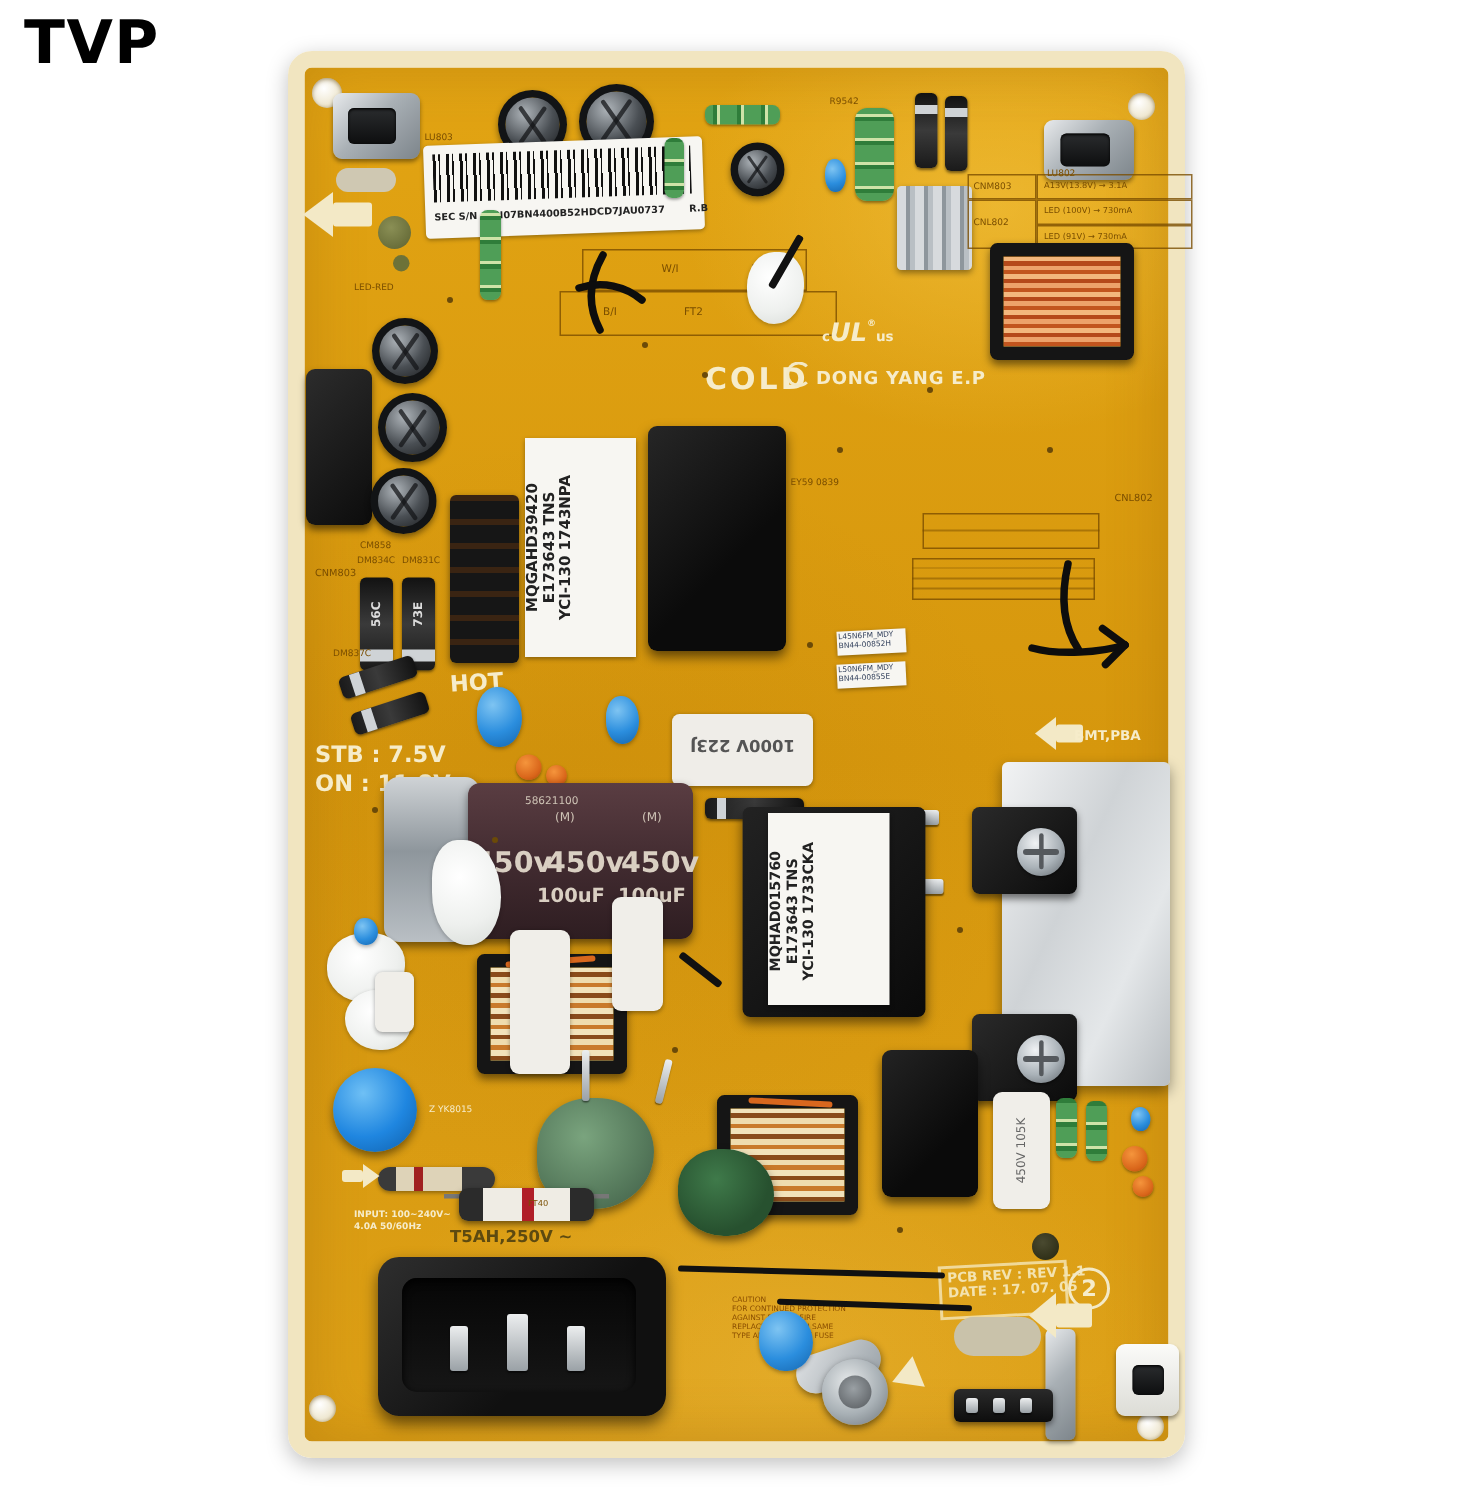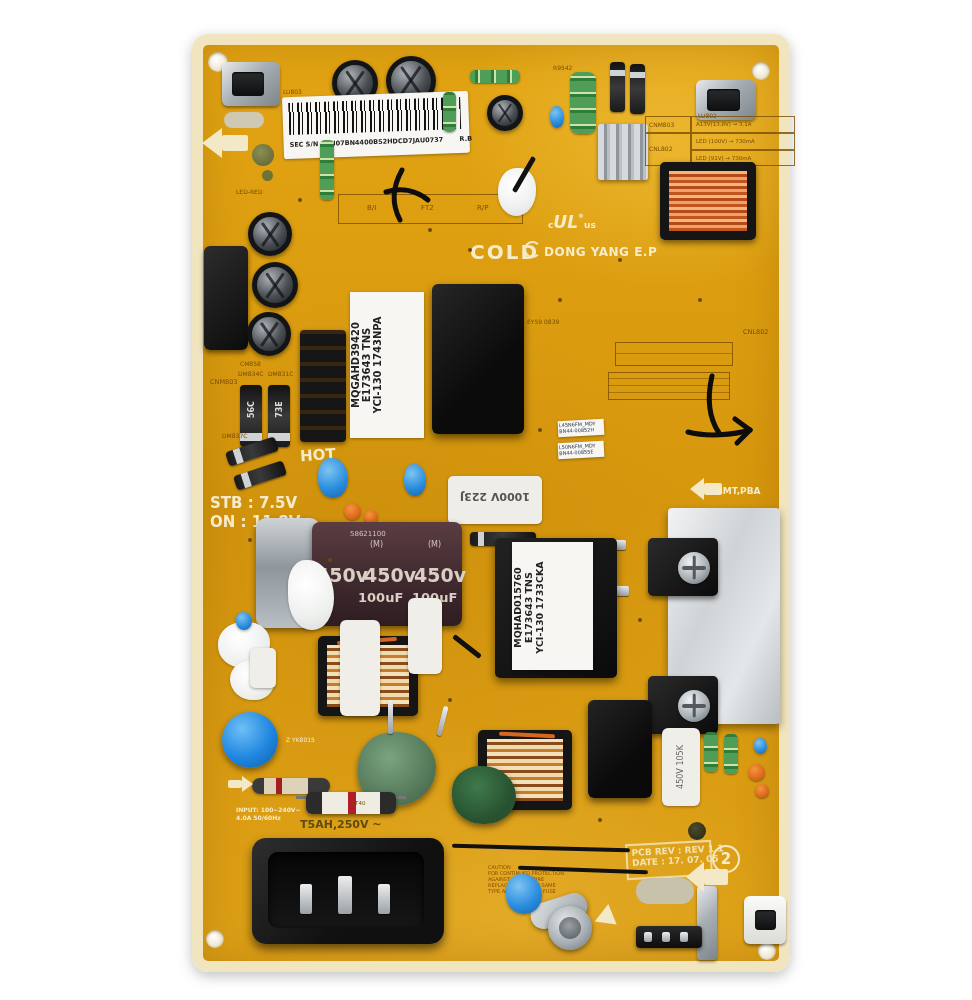--- a/index.html
+++ b/index.html
@@ -84,20 +84,21 @@
   .warrow .head{position:absolute;left:0;top:0;width:0;height:0;}
   .warrow .bar{position:absolute;background:#f3e9c6;border-radius:2px;}
 
   .caution-line{font-size:5px;line-height:6px;color:#8a4e00;white-space:nowrap;}
 </style>
 </head>
 <body>
 
 <div class="stage">
 
+  <div class="tvp">TVP</div>
 
   <div class="board"></div>
 
   <div class="hole" style="left:208px;top:52px;width:20px;height:20px;"></div>
   <div class="hole" style="left:752px;top:62px;width:18px;height:18px;"></div>
   <div class="hole" style="left:206px;top:930px;width:18px;height:18px;"></div>
   <div class="hole" style="left:758px;top:942px;width:18px;height:18px;"></div>
 
   <div class="bracket" style="left:222px;top:62px;width:58px;height:44px;">
       <div class="slot"></div>
@@ -165,21 +166,25 @@
     <div class="skbox" style="left:46px;top:17px;width:104px;height:17px;">
         <div class="skd" style="left:4px;top:4px;font-size:5.5px;"><span>LED (100V)</span> → <span>730mA</span></div>
       </div>
     <div class="skbox" style="left:46px;top:34px;width:104px;height:16px;">
         <div class="skd" style="left:4px;top:4px;font-size:5.5px;"><span>LED (91V)</span> → <span>730mA</span></div>
       </div>
   </div>
 
   <div class="xfmr" style="left:660px;top:162px;width:96px;height:78px;background:repeating-linear-gradient(0deg,#c2551e 0 3px,#eda26a 3px 6px,#b5491a 6px 9px,#f3b77d 9px 12px);"></div>
 
-  <div class="skbox" style="left:338px;top:194px;width:185px;height:30px;">
+  <div class="skbox" style="left:388px;top:166px;width:150px;height:28px;">
+    <div class="skd" style="left:52px;top:8px;font-size:7px;">W/I</div>
+    <div class="skd" style="left:112px;top:8px;font-size:7px;">FT1</div>
+  </div>
+  <div class="skbox" style="left:373px;top:194px;width:185px;height:30px;">
     <div class="skd" style="left:28px;top:9px;font-size:7px;">B/I</div>
     <div class="skd" style="left:82px;top:9px;font-size:7px;">FT2</div>
     <div class="skd" style="left:138px;top:9px;font-size:7px;">R/P</div>
   </div>
   <div class="glue" style="left:498px;top:168px;width:38px;height:48px;"></div>
 
   <div class="sk" style="left:470px;top:240px;font-size:20px;font-weight:bold;letter-spacing:2px;">COLD</div>
   <div class="sk" style="left:548px;top:212px;font-size:13px;font-weight:bold;">
     <span style="font-size:9px;">c</span><span style="font-size:17px;font-style:italic;">UL</span><span style="font-size:6px;vertical-align:top;">®</span><span style="font-size:9px;">us</span>
   </div>

